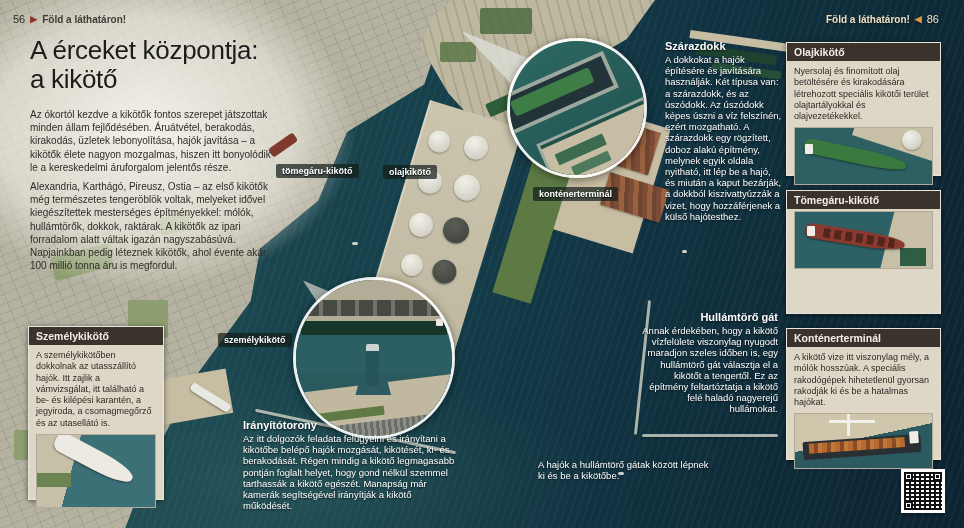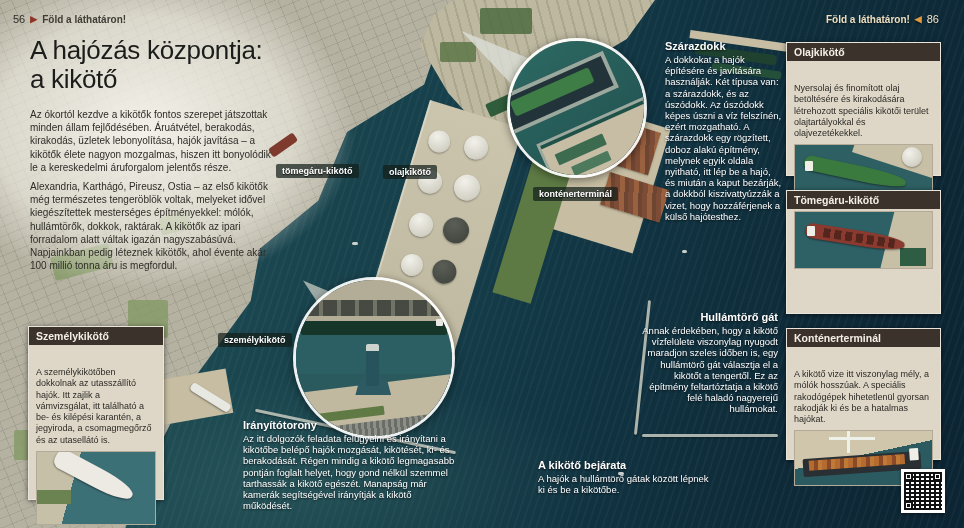--- a/index.html
+++ b/index.html
@@ -80,21 +80,21 @@
   .ic2-pier{position:absolute;left:-10%;bottom:-10%;width:130%;height:44%;background:#c0b89f;transform:rotate(-7deg);}
   .ic2-grass{position:absolute;background:#5f7a44;border-radius:1px;}
   .ic2-rocks{position:absolute;left:-6%;bottom:-5%;width:125%;height:15%;background:#8d9088;transform:rotate(-7deg);
     background-image:repeating-linear-gradient(90deg,rgba(0,0,0,.25) 0 3px,transparent 3px 6px);}
   .ic2-tbase{position:absolute;left:38%;bottom:26%;width:36px;height:16px;background:#2e5a63;clip-path:polygon(12% 0,88% 0,100% 100%,0 100%);}
   .ic2-tower{position:absolute;left:45%;bottom:32%;width:13px;height:42px;border-radius:2px;
     background:linear-gradient(180deg,#cdd3cf 0 16%,#27535c 16% 100%);}
   
   .infobox{background:#ded7c8;box-shadow:0 1px 5px rgba(0,0,0,.55);border:1px solid rgba(255,255,255,.35);z-index:7;}
   .infobox .hdr{background:#3a322b;color:#f4efe6;font-weight:700;font-size:10.5px;padding:3px 7px;}
-  .infobox .bd{padding:22px 7px 3px;font-size:9px;line-height:1.25;color:#2c2a25;font-weight:500;}
+  .infobox .bd{padding:5px 7px 3px;font-size:9px;line-height:1.25;color:#2c2a25;font-weight:500;}
   .infobox .ph{margin:2px 7px 7px;border:1px solid #b3aa99;position:relative;overflow:hidden;box-shadow:inset 0 0 0 1px rgba(255,255,255,.4);}
   .ship-body{position:absolute;border-radius:8px 45% 45% 8px;box-shadow:0 1px 2px rgba(0,0,0,.45);}
   .bridge{position:absolute;background:#efefe8;border-radius:1px;}
   
   .qr{left:901px;top:469px;width:38px;height:38px;background:#fff;padding:3px;box-shadow:0 1px 3px rgba(0,0,0,.5);z-index:7;}
   .qr-in{position:absolute;left:3px;top:3px;right:3px;bottom:3px;
     background:repeating-linear-gradient(0deg,#111 0 2px,transparent 2px 4px),repeating-linear-gradient(90deg,#111 0 2px,#fff 2px 5px);}
   .qr-f{position:absolute;width:9px;height:9px;border:2px solid #111;background:#fff;box-sizing:border-box;}
   .qr-f:after{content:"";position:absolute;left:1px;top:1px;width:3px;height:3px;background:#111;}
 </style>
@@ -187,21 +187,21 @@
     <span class="arr arr-l">▶</span>
     <span>Föld a láthatáron!</span>
   </div>
   <div class="abs pagehead ph-right">
     <span>Föld a láthatáron!</span>
     <span class="arr arr-r">◀</span>
     <span class="ph-num">86</span>
   </div>
 
   <div class="abs title">
-    <div class="t1">A hajózás központja:</div>
+    <div class="t1">A érceket központja:</div>
     <div class="t2">a kikötő</div>
   </div>
   <div class="abs intro">
     <p>Az ókortól kezdve a kikötők fontos szerepet játszottak minden állam fejlődésében. Áruátvétel, berakodás, kirakodás, üzletek lebonyolítása, hajók javítása – a kikötők élete nagyon mozgalmas, hiszen itt bonyolódik le a kereskedelmi áruforgalom jelentős része.</p>
     <p>Alexandria, Karthágó, Pireusz, Ostia – az első kikötők még természetes tengeröblök voltak, melyeket idővel kiegészítettek mesterséges építményekkel: mólók, hullámtörők, dokkok, raktárak. A kikötők az ipari forradalom alatt váltak igazán nagyszabásúvá. Napjainkban pedig léteznek kikötők, ahol évente akár 100 millió tonna áru is megfordul.</p>
   </div>
 
   <div class="abs photo-label" style="left:276px;top:164px;">tömegáru-kikötő</div>
   <div class="abs photo-label" style="left:383px;top:165px;">olajkikötő</div>
   <div class="abs photo-label" style="left:533px;top:187px;">konténerterminál</div>
@@ -209,21 +209,20 @@
 
   <div class="abs sea-note note-right" style="left:638px;top:311px;width:140px;">
     <div class="t">Hullámtörő gát</div>
     <div class="b">Annak érdekében, hogy a kikötő vízfelülete viszonylag nyugodt maradjon szeles időben is, egy hullámtörő gát választja el a kikötőt a tengertől. Ez az építmény feltartóztatja a kikötő felé haladó nagyerejű hullámokat.</div>
   </div>
   <div class="abs sea-note" style="left:665px;top:40px;width:118px;">
     <div class="t">Szárazdokk</div>
     <div class="b">A dokkokat a hajók építésére és javítására használják. Két típusa van: a szárazdokk, és az úszódokk. Az úszódokk képes úszni a víz felszínén, ezért mozgatható. A szárazdokk egy rögzített, doboz alakú építmény, melynek egyik oldala nyitható, itt lép be a hajó, és miután a kaput bezárják, a dokkból kiszivattyúzzák a vizet, hogy hozzáférjenek a külső hajótesthez.</div>
   </div>
   <div class="abs sea-note" style="left:538px;top:459px;width:175px;">
-    <div class="t">A kikötő bejárata</div>
     <div class="b">A hajók a hullámtörő gátak között lépnek ki és be a kikötőbe.</div>
   </div>
   <div class="abs sea-note" style="left:243px;top:419px;width:213px;">
     <div class="t">Irányítótorony</div>
     <div class="b">Az itt dolgozók feladata felügyelni és irányítani a kikötőbe belépő hajók mozgását, kikötését, ki- és berakodását. Régen mindig a kikötő legmagasabb pontján foglalt helyet, hogy gond nélkül szemmel tarthassák a kikötő egészét. Manapság már kamerák segítségével irányítják a kikötő működését.</div>
   </div>
 
   <div class="abs infobox" style="left:28px;top:326px;width:134px;height:172px;">
     <div class="hdr">Személykikötő</div>
     <div class="bd">A személykikötőben dokkolnak az utasszállító hajók. Itt zajlik a vámvizsgálat, itt található a be- és kilépési karantén, a jegyiroda, a csomagmegőrző és az utasellátó is.</div>

